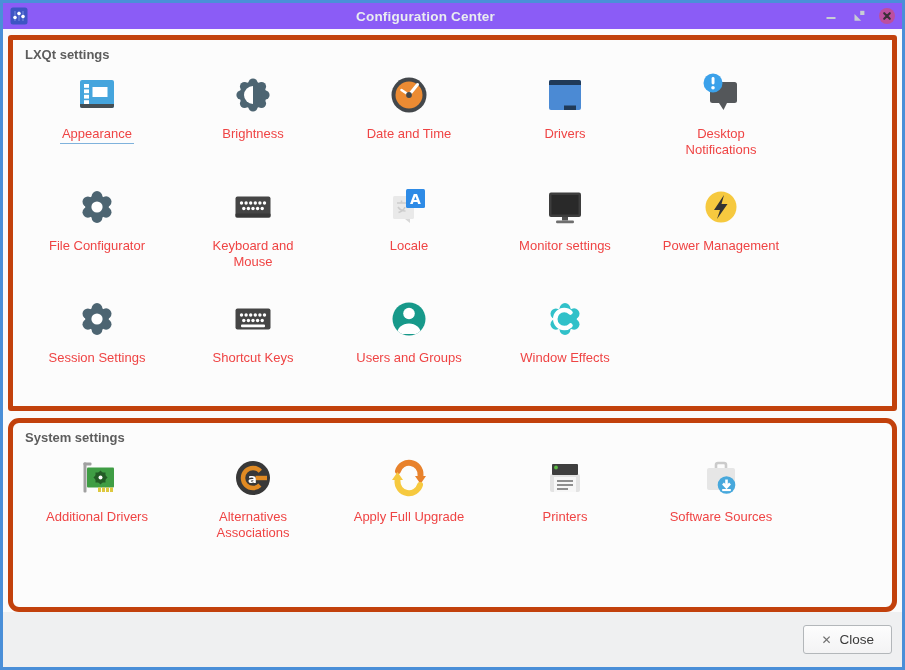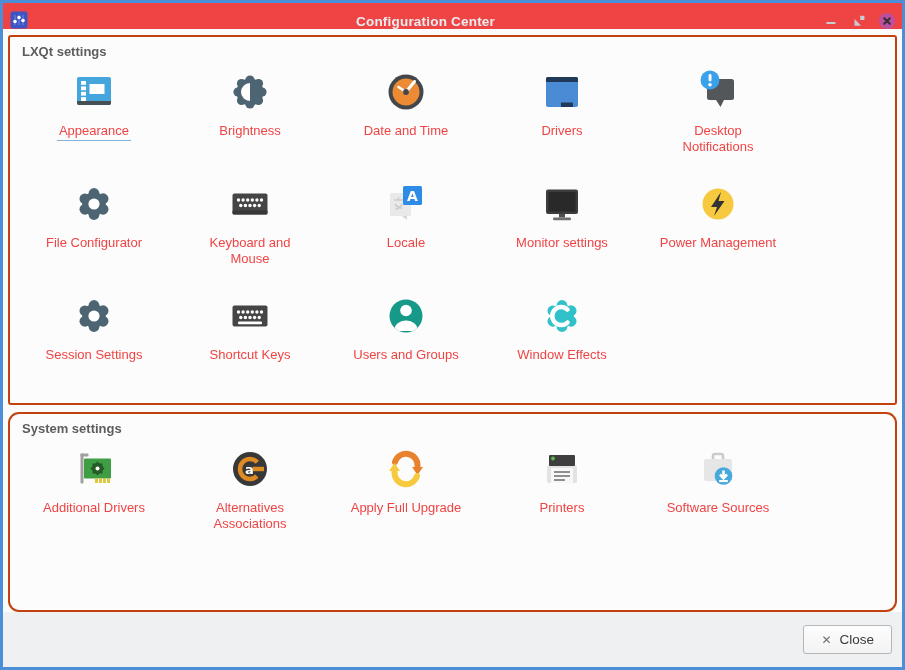--- a/index.html
+++ b/index.html
@@ -4,28 +4,28 @@
 <style>
   html,body{margin:0;padding:0;background:#888;}
   .window{
     width:905px;height:670px;box-sizing:border-box;
     border:3px solid #4a8fd8;background:#fbfbfb;
     display:flex;flex-direction:column;
     font-family:"Liberation Sans",sans-serif;
     overflow:hidden;position:relative;
   }
   
-  .titlebar{flex:0 0 26px;background:#ef4444;display:flex;align-items:flex-end;padding:0 7px;}
+  .titlebar{flex:0 0 26px;background:#8b5cf6;display:flex;align-items:center;padding:0 7px;}
   .app-icon{width:18px;height:18px;flex:0 0 auto;}
   .win-title{flex:1;text-align:center;color:#e9edf0;font-weight:bold;font-size:13.5px;letter-spacing:.2px;}
   .win-controls{display:flex;align-items:center;gap:12px;flex:0 0 auto;}
   .win-btn{display:flex;align-items:center;justify-content:center;width:16px;height:16px;cursor:pointer;}
   
   .content{flex:1 1 auto;display:flex;flex-direction:column;gap:7px;padding:6px 5px 0 5px;box-sizing:border-box;}
-  .frame{border:2px solid #c2410c;border-radius:3px;background:#fcfcfc;padding:5px 8px;box-sizing:border-box;}
+  .frame{border:5px solid #c2410c;border-radius:3px;background:#fcfcfc;padding:5px 8px;box-sizing:border-box;}
   .frame-lxqt{flex:0 0 366px;}
   .frame-system{flex:1 1 auto;margin-bottom:0;border-radius:11px;}
   .frame-title{font-size:13px;font-weight:bold;color:#5d5d5d;padding:2px 4px 0 4px;}
   .grid{display:grid;grid-template-columns:repeat(5,156px);grid-auto-rows:112px;margin-top:3px;margin-left:-2px;}
   .item{display:flex;flex-direction:column;align-items:center;padding-top:6px;cursor:pointer;}
   .item .icon{width:48px;height:48px;margin-bottom:7px;flex:0 0 auto;}
   .item .label{font-size:13px;color:#ef4444;text-align:center;line-height:1.22;padding:0 2px 1px 2px;}
   .item .label.narrow{max-width:112px;}
   .item.selected .label{border-bottom:1px solid #7fb2dc;text-decoration:none;}
   

